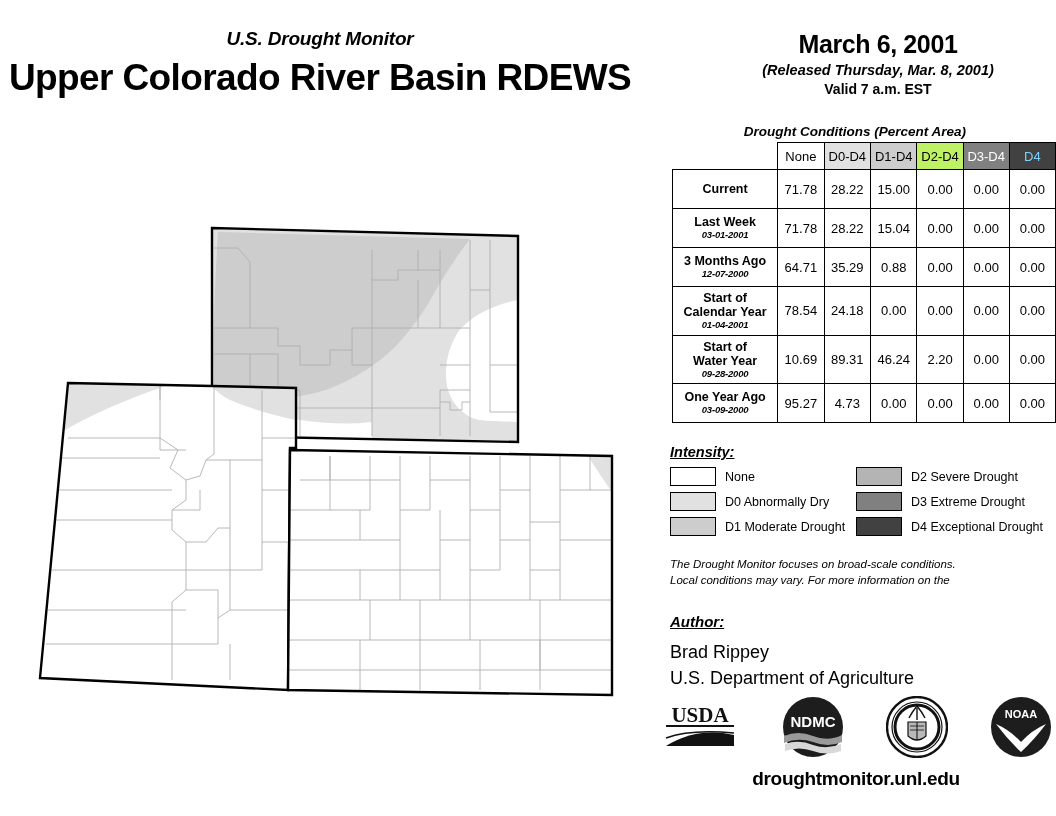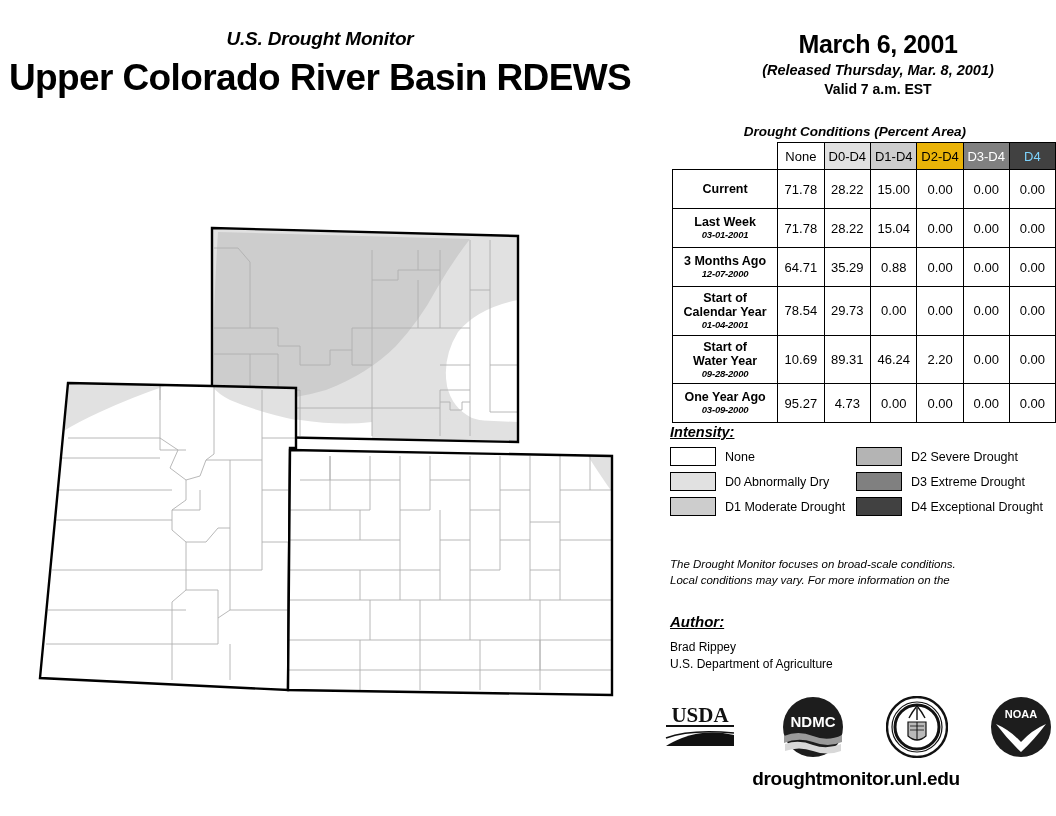--- a/index.html
+++ b/index.html
@@ -31,39 +31,39 @@
   #dm-table th{height:26px;font-size:13px;font-weight:normal;}
   #dm-table th.corner{border:none;background:transparent;}
   #dm-table td.rowlabel{width:100px;font-weight:bold;font-size:12.5px;line-height:1.12;
             padding:4px 3px;}
   #dm-table td.rowlabel .sub{display:block;font-size:9.5px;font-style:italic;
             font-weight:bold;margin-top:1px;letter-spacing:-.2px;}
   #dm-table td.val{width:46px;height:38px;font-size:13px;}
   #dm-table th.h-none{background:#ffffff;}
   #dm-table th.h-d0{background:#e1e1e1;}
   #dm-table th.h-d1{background:#cdcdcd;}
-  #dm-table th.h-d2{background:#eab308;}
+  #dm-table th.h-d2{background:#bef264;}
   #dm-table th.h-d3{background:#808080;color:#fff;}
   #dm-table th.h-d4{background:#414141;color:#7dd3fc;}
 
   
-  #legend{position:absolute;left:670px;top:424px;width:372px;}
+  #legend{position:absolute;left:670px;top:444px;width:372px;}
   #legend-title{font-size:14.5px;font-style:italic;font-weight:bold;
                 text-decoration:underline;margin-bottom:7px;}
   .leg-grid{display:grid;grid-template-columns:186px 186px;row-gap:6px;}
   .leg-item{display:flex;align-items:center;}
   .leg-sw{width:44px;height:17px;border:1.2px solid #000;flex:none;}
   .leg-lab{font-size:12.5px;margin-left:9px;white-space:nowrap;}
 
   
   #notes{position:absolute;left:670px;top:556px;width:380px;
          font-size:11.5px;font-style:italic;line-height:1.42;}
   #author-title{position:absolute;left:670px;top:613px;font-size:15px;
          font-style:italic;font-weight:bold;text-decoration:underline;}
-  #author-lines{position:absolute;left:670px;top:639px;font-size:12px;line-height:1.45;}
+  #author-lines{position:absolute;left:670px;top:639px;font-size:18px;line-height:1.45;}
 
   
   #logos{position:absolute;left:660px;top:696px;width:392px;height:62px;
          display:flex;align-items:center;justify-content:space-between;}
   #site{position:absolute;left:660px;top:768px;width:392px;text-align:center;
         font-size:19px;font-weight:bold;letter-spacing:-.3px;}
 </style>
 </head>
 <body>
 
@@ -291,21 +291,21 @@
       <td class="val">0.00</td>
       <td class="val">0.00</td>
       <td class="val">0.00</td>
     </tr>
     <tr>
       <td class="rowlabel">
         <span>Start of<br>Calendar Year</span>
         <span class="sub">01-04-2001</span>
       </td>
       <td class="val">78.54</td>
-      <td class="val">29.73</td>
+      <td class="val">24.18</td>
       <td class="val">0.00</td>
       <td class="val">0.00</td>
       <td class="val">0.00</td>
       <td class="val">0.00</td>
     </tr>
     <tr>
       <td class="rowlabel">
         <span>Start of<br>Water Year</span>
         <span class="sub">09-28-2000</span>
       </td>

